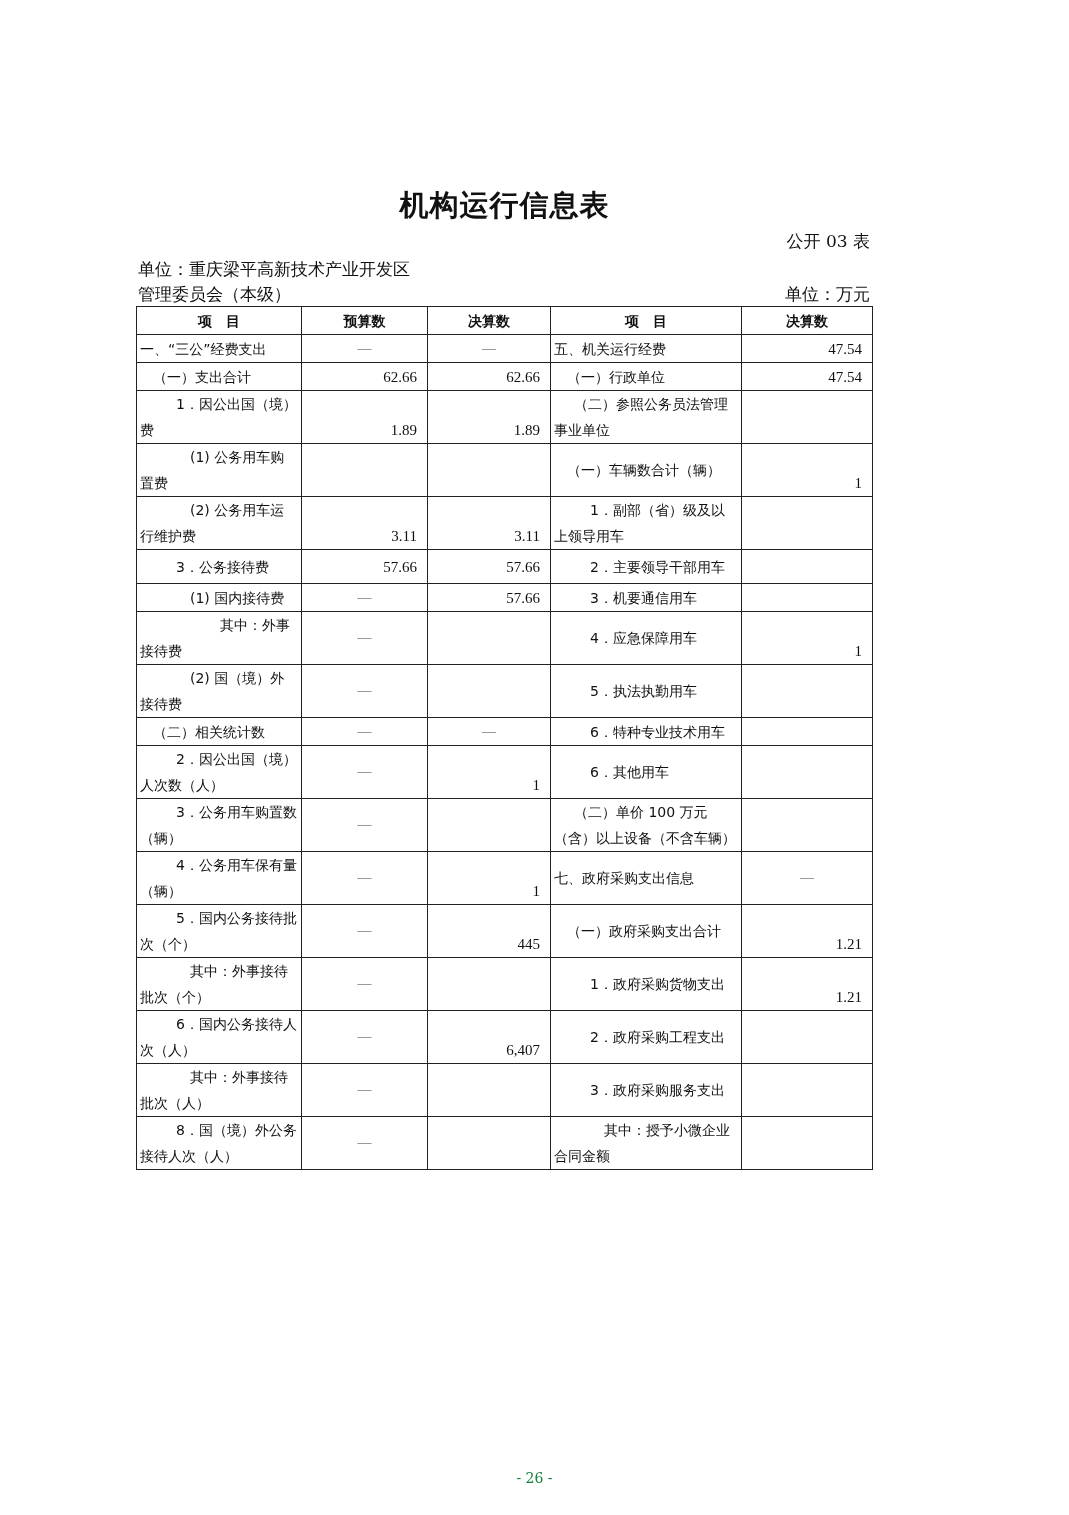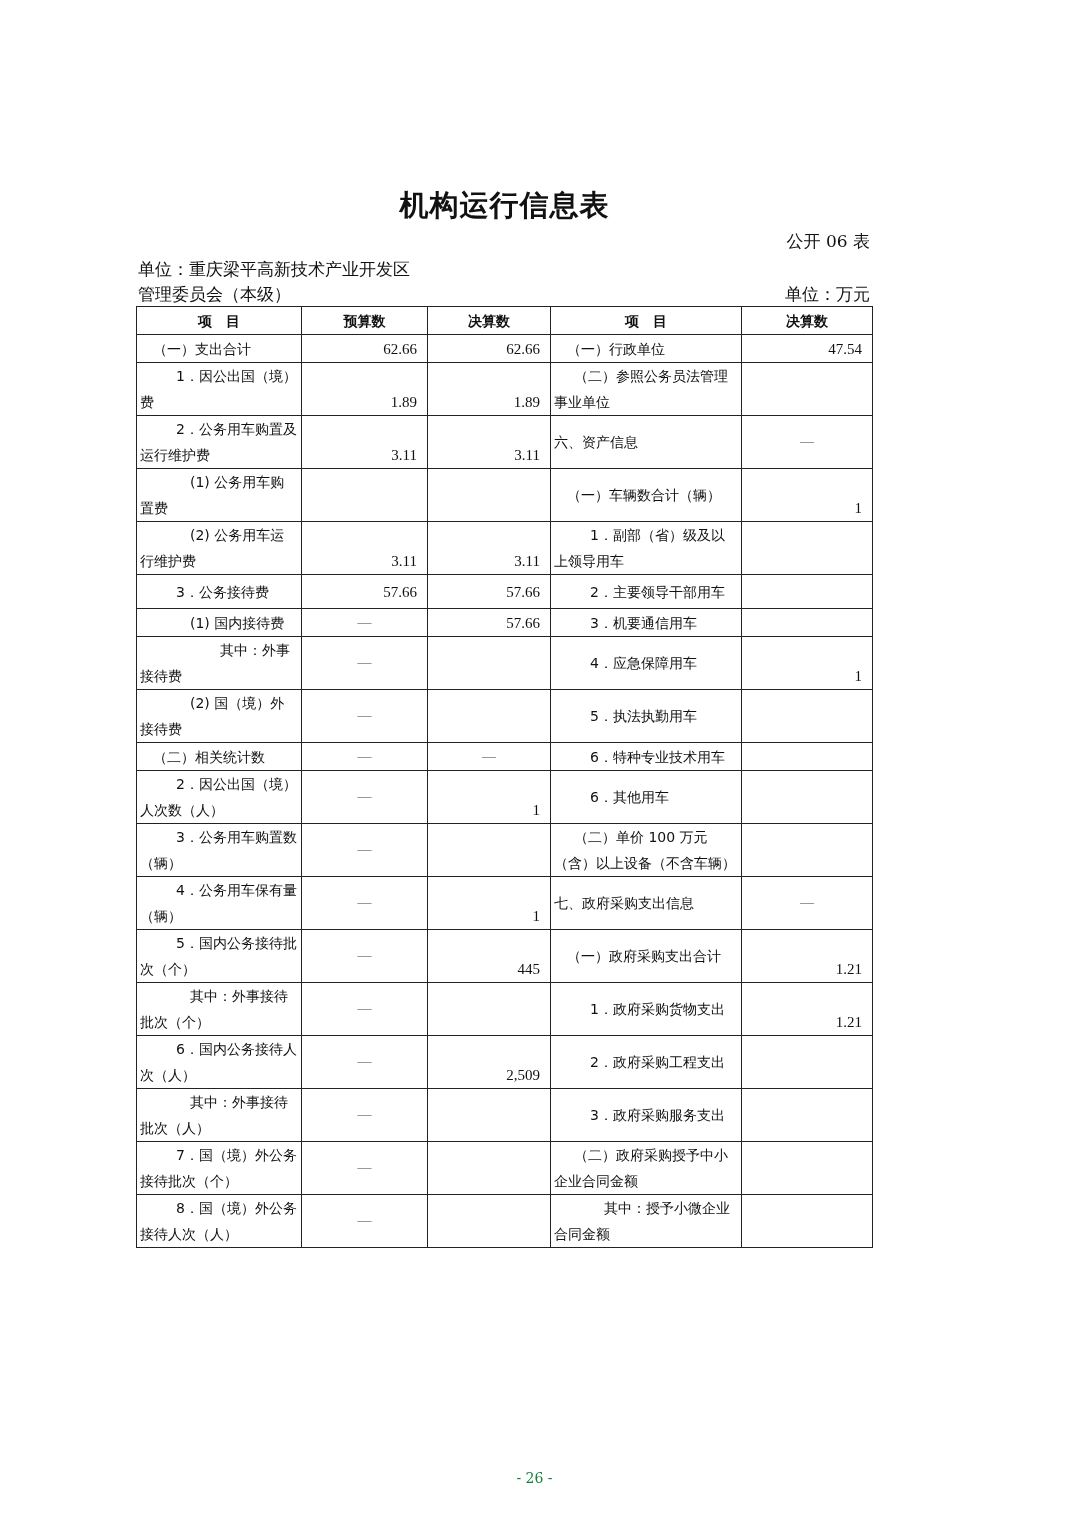--- a/index.html
+++ b/index.html
@@ -22,21 +22,21 @@
   .ind1 { padding-left:16px !important;margin-top:28px; }
   .ind2 { text-indent:36px; }
   .ind3 { text-indent:50px; }
   .ind4 { text-indent:80px; }
   .page-no { position:absolute; left:0; width:1069px; top:1470px; text-align:center; font-size:14px; color:#15803d; }
 </style>
 </head>
 <body>
 
 <div class="title">机构运行信息表</div>
-<div class="form-no">公开 06 表</div>
+<div class="form-no">公开 03 表</div>
 <div class="unit-l1">单位：重庆梁平高新技术产业开发区</div>
 <div class="unit-l2">管理委员会（本级）</div>
 <div class="unit-r">单位：万元</div>
 
 <table class="info">
   <colgroup>
     <col style="width:165px">
       <col style="width:126px">
       <col style="width:123px">
       <col style="width:191px">
@@ -44,44 +44,44 @@
   </colgroup>
   <tbody>
       <tr style="height:28px">
     <td class="hdr">项　目</td>
     <td class="hdr">预算数</td>
     <td class="hdr">决算数</td>
     <td class="hdr">项　目</td>
     <td class="hdr">决算数</td>
   </tr>
 
+  <tr style="height:28px">
+    <td>一、“三公”经费支出</td>
+    <td class="dash">—</td>
+    <td class="dash">—</td>
+    <td>五、机关运行经费</td>
+    <td class="num" style="vertical-align:middle">47.54</td>
+  </tr>
 
   <tr style="height:28px">
     <td class="ind1">（一）支出合计</td>
     <td class="num" style="vertical-align:middle">62.66</td>
     <td class="num" style="vertical-align:middle">62.66</td>
     <td class="ind1">（一）行政单位</td>
     <td class="num" style="vertical-align:middle">47.54</td>
   </tr>
 
   <tr style="height:53px">
     <td class="ind2">1．因公出国（境）费</td>
     <td class="num">1.89</td>
     <td class="num">1.89</td>
     <td class="ind2" style="text-indent:20px">（二）参照公务员法管理事业单位</td>
     <td class="num"></td>
   </tr>
 
-  <tr style="height:53px">
-    <td class="ind2">2．公务用车购置及运行维护费</td>
-    <td class="num">3.11</td>
-    <td class="num">3.11</td>
-    <td>六、资产信息</td>
-    <td class="dash">—</td>
-  </tr>
 
   <tr style="height:53px">
     <td class="ind3">(1) 公务用车购置费</td>
     <td class="num"></td>
     <td class="num"></td>
     <td class="ind1">（一）车辆数合计（辆）</td>
     <td class="num">1</td>
   </tr>
 
   <tr style="height:53px">
@@ -169,40 +169,33 @@
     <td class="ind3">其中：外事接待批次（个）</td>
     <td class="dash">—</td>
     <td class="num"></td>
     <td class="ind2">1．政府采购货物支出</td>
     <td class="num">1.21</td>
   </tr>
 
   <tr style="height:53px">
     <td class="ind2">6．国内公务接待人次（人）</td>
     <td class="dash">—</td>
-    <td class="num">2,509</td>
+    <td class="num">6,407</td>
     <td class="ind2">2．政府采购工程支出</td>
     <td class="num"></td>
   </tr>
 
   <tr style="height:53px">
     <td class="ind3">其中：外事接待批次（人）</td>
     <td class="dash">—</td>
     <td class="num"></td>
     <td class="ind2">3．政府采购服务支出</td>
     <td class="num"></td>
   </tr>
 
-  <tr style="height:53px">
-    <td class="ind2">7．国（境）外公务接待批次（个）</td>
-    <td class="dash">—</td>
-    <td class="num"></td>
-    <td class="ind2" style="text-indent:20px">（二）政府采购授予中小企业合同金额</td>
-    <td class="num"></td>
-  </tr>
 
   <tr style="height:53px">
     <td class="ind2">8．国（境）外公务接待人次（人）</td>
     <td class="dash">—</td>
     <td class="num"></td>
     <td class="ind3">其中：授予小微企业合同金额</td>
     <td class="num"></td>
   </tr>
 </tbody>
   </table>

